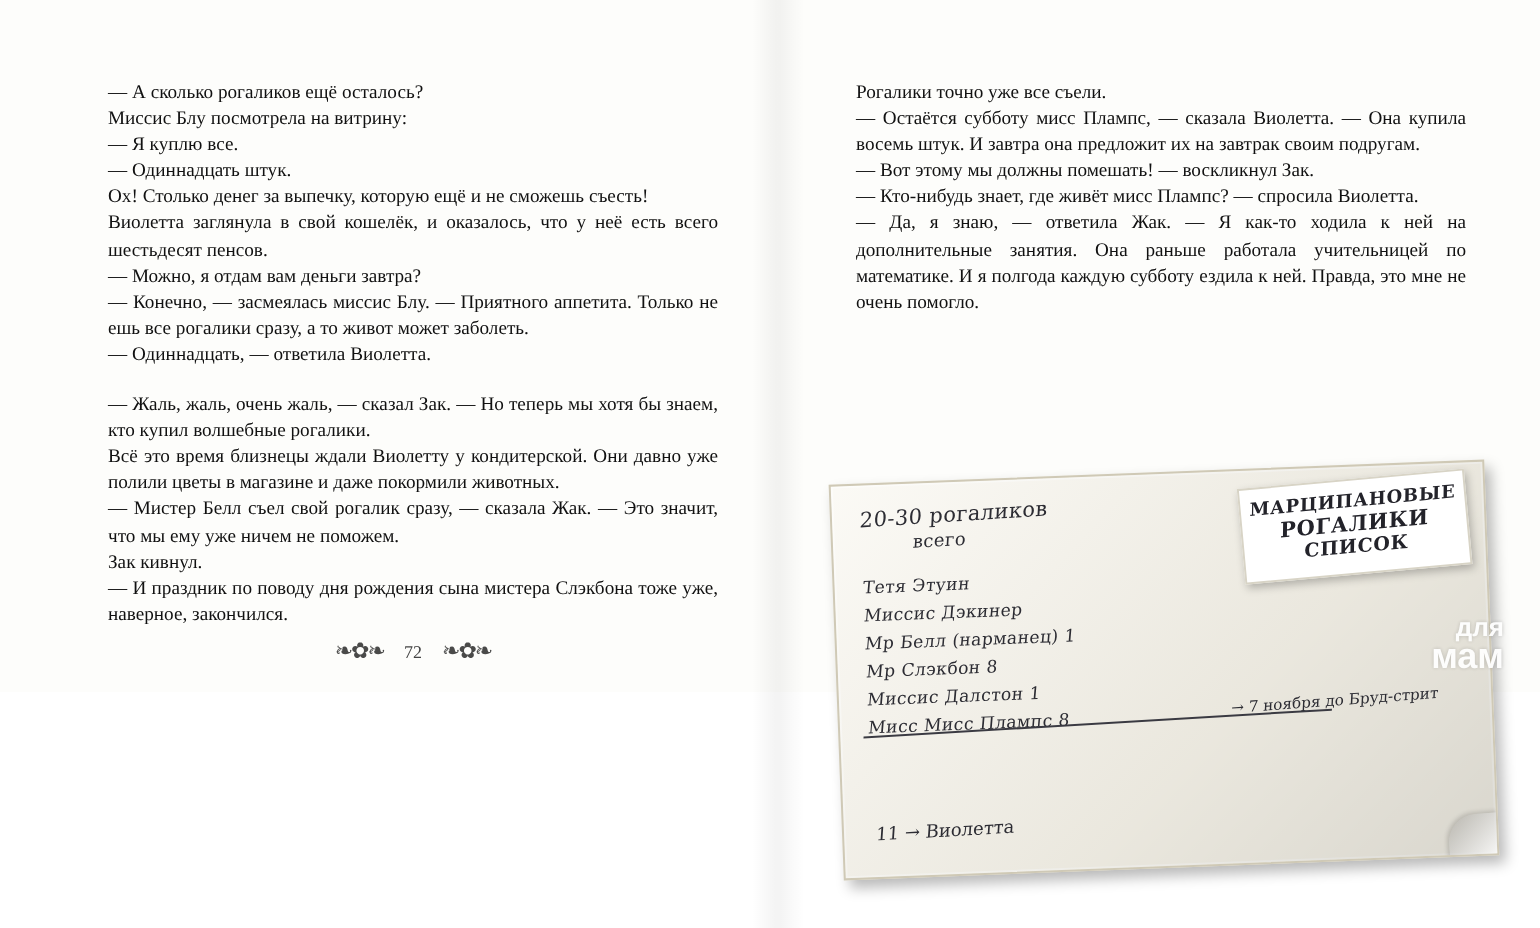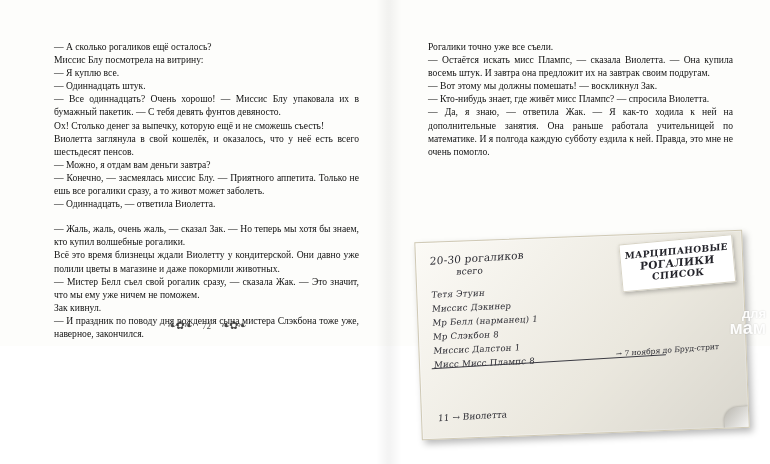--- a/index.html
+++ b/index.html
@@ -210,21 +210,21 @@
     height: 22px;
     background: linear-gradient(135deg, rgba(0,0,0,0.16), rgba(255,255,255,0.9));
     transform: rotate(-2.2deg);
     border-top-left-radius: 14px;
     box-shadow: -1px -1px 2px rgba(0,0,0,0.15);
   }
 
   
   .watermark {
     position: absolute;
-    right: 4px;
+    right: 18px;
     bottom: 10px;
     text-align: right;
     color: #ffffff;
     font-family: "Liberation Sans", sans-serif;
     font-weight: bold;
     line-height: 15px;
     text-shadow: 0 0 2px rgba(0,0,0,0.18);
     opacity: 0.95;
   }
   .watermark .w1 { font-size: 13px; display: block; }
@@ -235,37 +235,36 @@
 
 <div class="page">
 
   <div class="gutter"></div>
 
   <div class="col left">
     <p class="noindent">— А сколько рогаликов ещё осталось?</p>
     <p class="noindent">Миссис Блу посмотрела на витрину:</p>
     <p class="noindent">— Я куплю все.</p>
     <p class="noindent">— Одиннадцать штук.</p>
-    <p class="noindent">— Все одиннадцать? Очень хорошо! — Миссис Блу упаковала их в бумажный пакетик. — С тебя девять фунтов девяносто.</p>
     <p class="noindent">Ох! Столько денег за выпечку, которую ещё и не сможешь съесть!</p>
     <p class="noindent">Виолетта заглянула в свой кошелёк, и оказалось, что у неё есть всего шестьдесят пенсов.</p>
     <p class="noindent">— Можно, я отдам вам деньги завтра?</p>
     <p class="noindent">— Конечно, — засмеялась миссис Блу. — Приятного аппетита. Только не ешь все рогалики сразу, а то живот может заболеть.</p>
     <p class="noindent">— Одиннадцать, — ответила Виолетта.</p>
 
     <p class="noindent gap-before">— Жаль, жаль, очень жаль, — сказал Зак. — Но теперь мы хотя бы знаем, кто купил волшебные рогалики.</p>
     <p class="noindent">Всё это время близнецы ждали Виолетту у кондитерской. Они давно уже полили цветы в магазине и даже покормили животных.</p>
     <p class="noindent">— Мистер Белл съел свой рогалик сразу, — сказала Жак. — Это значит, что мы ему уже ничем не поможем.</p>
     <p class="noindent">Зак кивнул.</p>
     <p class="noindent">— И праздник по поводу дня рождения сына мистера Слэкбона тоже уже, наверное, закончился.</p>
   </div>
 
   <div class="col right">
     <p class="noindent">Рогалики точно уже все съели.</p>
-    <p class="noindent">— Остаётся искать мисс Плампс, — сказала Виолетта. — Она купила восемь штук. И завтра она предложит их на завтрак своим подругам.</p>
+    <p class="noindent">— Остаётся субботу мисс Плампс, — сказала Виолетта. — Она купила восемь штук. И завтра она предложит их на завтрак своим подругам.</p>
     <p class="noindent">— Вот этому мы должны помешать! — воскликнул Зак.</p>
     <p class="noindent">— Кто-нибудь знает, где живёт мисс Плампс? — спросила Виолетта.</p>
     <p class="noindent">— Да, я знаю, — ответила Жак. — Я как-то ходила к ней на дополнительные занятия. Она раньше работала учительницей по математике. И я полгода каждую субботу ездила к ней. Правда, это мне не очень помогло.</p>
   </div>
 
   <div class="footer">
     <span class="orn">❧✿❧</span>
     <span class="pagenum">72</span>
     <span class="orn">❧✿❧</span>
   </div>

